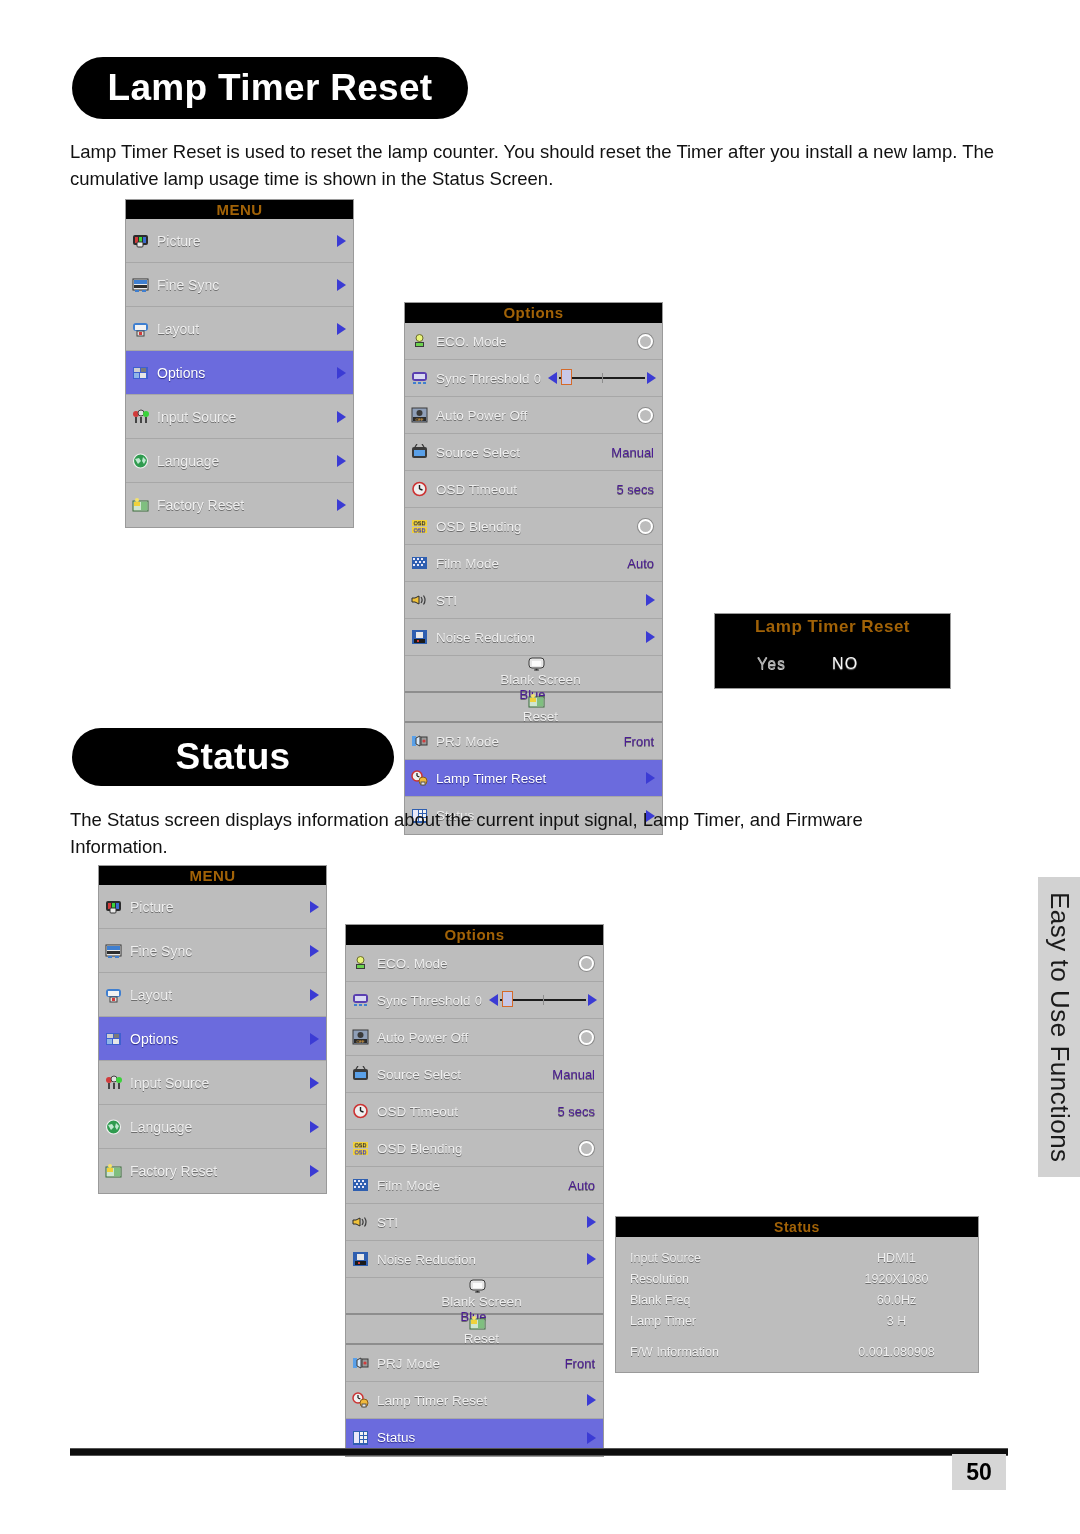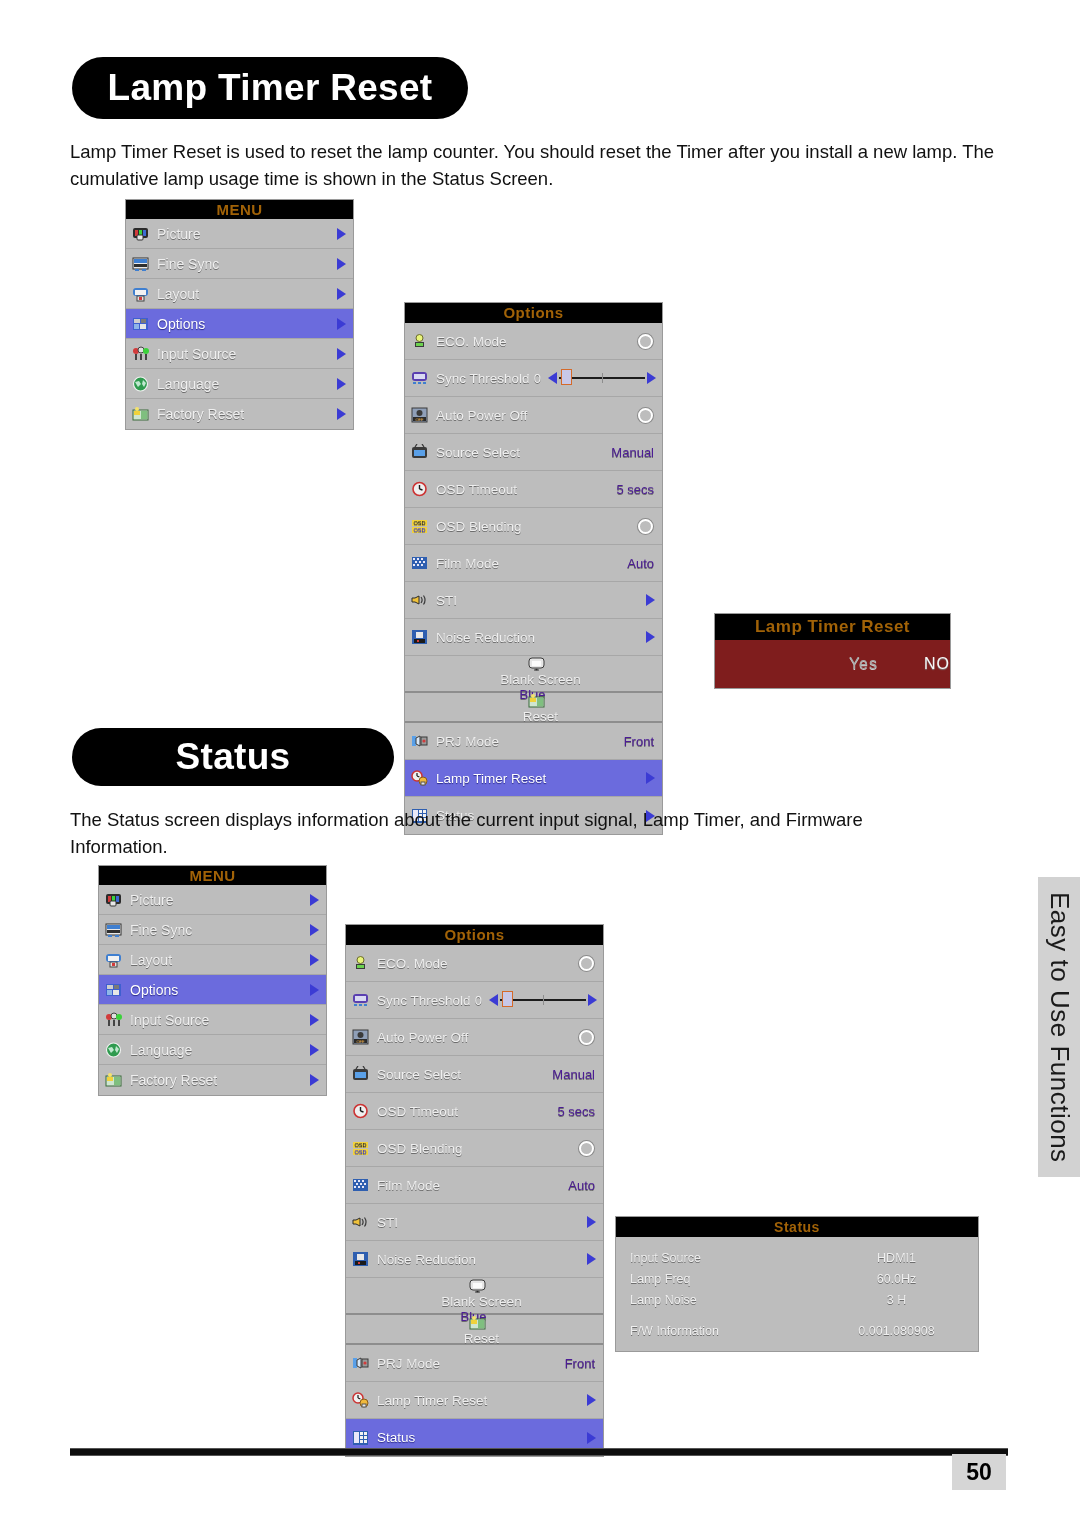--- a/index.html
+++ b/index.html
@@ -119,21 +119,21 @@
     background: #c8c8e8;
     border: 1px solid #d46a2a;
   }
 
   
   .ico { width: 17px; height: 16px; border-radius: 2px; }
   .ico svg { display:block; }
 
   
   .menu-panel .osd-title { font-size: 15px; }
-  .menu-panel .osd-row { height: 30px; padding-left: 6px; }
+  .menu-panel .osd-row { height: 44px; padding-left: 6px; }
   .menu-panel .osd-row .lbl { padding-left: 8px; font-size: 14px; }
 
   #menu1 { left: 126px; top: 200px; width: 227px; }
   #menu1 .osd-title { height: 19px; line-height: 19px; }
   #menu2 { left: 99px; top: 866px; width: 227px; }
   #menu2 .osd-title { height: 19px; line-height: 19px; }
 
   
   .opt-panel .osd-title { font-size: 15px; height: 20px; line-height: 20px; }
   .opt-panel .osd-row { height: 37px; padding-left: 6px; }
@@ -142,24 +142,23 @@
 
   #options1 { left: 405px; top: 303px; width: 257px; }
   #options2 { left: 346px; top: 925px; width: 257px; }
 
   
   #ltr-dialog { left: 715px; top: 614px; width: 235px; }
   #ltr-dialog .osd-title { height: 26px; line-height: 26px; font-size: 17px; }
   #ltr-body {
     height: 48px;
     display: flex; align-items: center;
-    background: #7f1d1d;
+    background: #000000;
     padding-left: 42px;
     gap: 46px;
-    justify-content: flex-end;
   }
   #ltr-body .choice { font-size: 16px; letter-spacing: 1px; }
   #ltr-body .no  { color: #f6f6f6; text-shadow: 0 1px 1px #7a7a7a; }
   #ltr-body .yes { color: #a9a9a9; text-shadow: 0 1px 0 #cdcdcd; }
 
   
   #status-panel { left: 616px; top: 1217px; width: 362px; }
   #status-panel .osd-title { height: 20px; line-height: 20px; font-size: 14px; }
   .st-row {
     display: flex; align-items: center;
@@ -830,25 +829,29 @@
 </div>
 
 <div class="osd" id="status-panel">
   <div class="osd-title">Status</div>
   <div class="pad"></div>
   <div class="st-row">
     <span class="k">Input Source</span>
     <span class="v">HDMI1</span>
   </div>
   <div class="st-row">
-    <span class="k">Lamp Freq</span>
+    <span class="k">Resolution</span>
+    <span class="v">1920X1080</span>
+  </div>
+  <div class="st-row">
+    <span class="k">Blank Freq</span>
     <span class="v">60.0Hz</span>
   </div>
   <div class="st-row">
-    <span class="k">Lamp Noise</span>
+    <span class="k">Lamp Timer</span>
     <span class="v">3 H</span>
   </div>
   <div class="pad"></div>
   <div class="st-row">
     <span class="k">F/W Information</span>
     <span class="v">0.001.080908</span>
   </div>
   <div class="pad"></div>
 </div>
 

